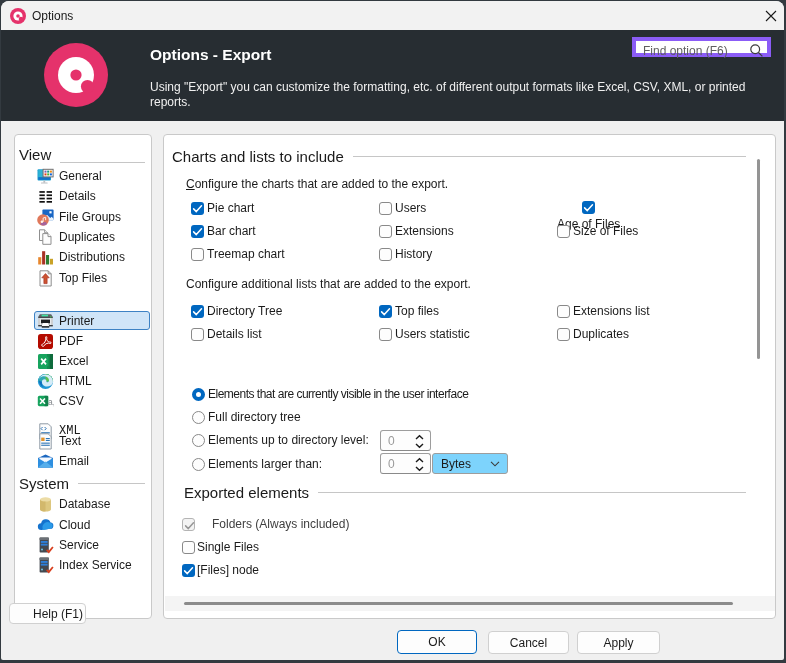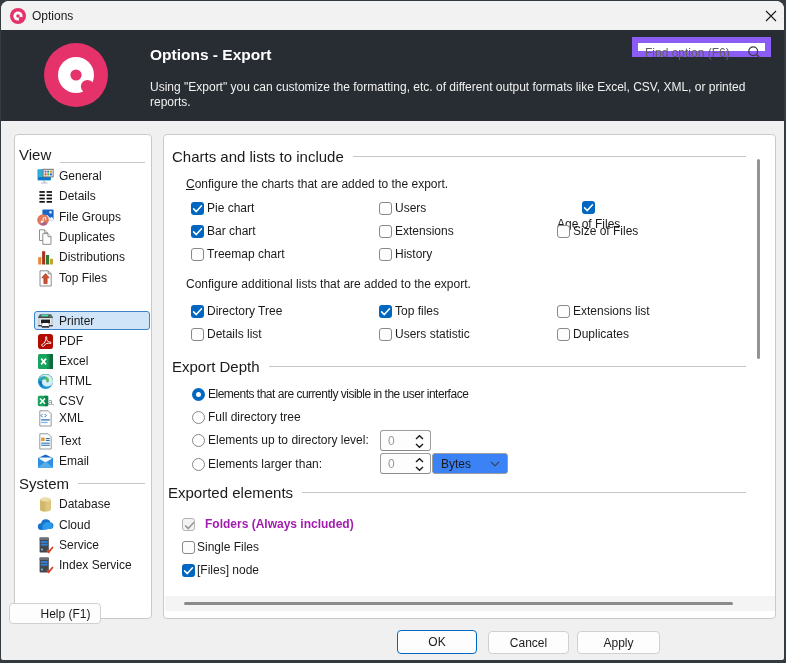--- a/index.html
+++ b/index.html
@@ -4,21 +4,21 @@
 <style>
 * { margin:0; padding:0; box-sizing:border-box; }
 html,body { width:786px; height:663px; }
 body { font-family:"Liberation Sans",sans-serif; background:#333a40; position:relative; overflow:hidden; }
 #win { position:absolute; left:1px; top:1px; width:783px; height:659px; background:#f0f0f0; border-radius:8px 8px 2px 2px; overflow:hidden; }
 #titlebar { position:absolute; left:0; top:0; width:100%; height:29px; background:#f2f2f2; }
 #titlebar .ttxt { position:absolute; left:31px; top:7.5px; font-size:12px; color:#1a1a1a; }
 #header { position:absolute; left:0; top:29px; width:100%; height:91px; background:#272d32; }
 .htitle { position:absolute; left:149px; top:16px; font-size:15.5px; font-weight:bold; color:#ffffff; }
 .hdesc { position:absolute; left:149px; top:49.5px; font-size:12px; line-height:15px; color:#f0f0f0; }
-#search { position:absolute; left:631px; top:6.5px; width:139px; height:20px; background:#fff; border:6px solid #8b5cf6; }
+#search { position:absolute; left:631px; top:6.5px; width:139px; height:20px; background:#fff; border:4px solid #8b5cf6; }
 #search .ph { position:absolute; left:7px; top:3px; font-size:12px; color:#5f5f5f; }
 .panel { position:absolute; background:#ffffff; border:1px solid #c9c9c9; border-radius:4px; }
 #sidebar { left:13px; top:133px; width:138px; height:485px; }
 #content { left:162px; top:133px; width:613px; height:485px; }
 .sechead { position:absolute; display:flex; align-items:center; font-size:15px; color:#1a1a1a; white-space:nowrap; }
 .sechead .rule { flex:1 1 auto; height:1px; background:#c6c6c6; margin-left:9px; }
 .item { position:absolute; left:22px; height:18px; display:flex; align-items:center; gap:5px; font-size:12px; color:#1a1a1a; white-space:nowrap; }
 .item svg { width:17px; height:17px; }
 .item svg { flex:0 0 auto; }
 #selbox { position:absolute; left:19px; top:176px; width:116px; height:18.5px; background:#d0e5f8; border:1.5px solid #3d82c4; border-radius:3px; }
@@ -28,21 +28,21 @@
 .cb.on { background:#0067c0; }
 .cb.off { background:#fdfdfd; border:1px solid #898989; }
 .cb.dis { background:#f3f3f3; border:1px solid #b4b4b4; }
 .cb svg { position:absolute; left:0; top:0; }
 .radio { width:13px; height:13px; border-radius:50%; flex:0 0 auto; background:#fff; }
 .radio.on { border:4px solid #0067c0; }
 .radio.off { border:1px solid #888888; background:#fdfdfd; }
 .spin { position:absolute; width:51px; height:21px; background:#fdfdfd; border:1px solid #9d9d9d; border-bottom-color:#8a8a8a; border-radius:3px; }
 .spin .v { position:absolute; left:7px; top:3px; font-size:12px; color:#9a9a9a; }
 .spin svg { position:absolute; right:6px; top:3px; }
-.dd { position:absolute; width:76px; height:21px; background:#3b82f6; border:1px solid #9d9d9d; border-radius:3px; }
+.dd { position:absolute; width:76px; height:21px; background:#7dd3fc; border:1px solid #9d9d9d; border-radius:3px; }
 .dd .v { position:absolute; left:8px; top:3px; font-size:12px; color:#1b1b1b; }
 .dd svg { position:absolute; right:7px; top:7px; }
 .btn { position:absolute; height:23px; background:#fdfdfd; border:1px solid #d0d0d0; border-radius:4px; font-size:12px; color:#1b1b1b; display:flex; align-items:center; justify-content:center; }
 .btn.def { border:1px solid #0067c0; }
 #vscroll { position:absolute; left:756px; top:158px; width:3px; height:200px; background:#949494; border-radius:2px; }
 #hscroll { position:absolute; left:183px; top:601px; width:549px; height:3px; background:#8b8b8b; border-radius:2px; }
 .u { text-decoration:underline; }
 </style>
 </head>
 <body>
@@ -203,21 +203,21 @@
       </div>
     <div class="item" style="top:257px;">
       <svg viewBox="0 0 17 17">
           <rect x="0.8" y="2.8" width="10.4" height="10.4" rx="1.6" fill="#17a45e"></rect>
           <rect x="7.5" y="2.8" width="3.7" height="10.4" fill="#11814a"></rect>
           <path d="M3 5.5 L8 10.8 M8 5.5 L3 10.8" stroke="#fff" stroke-width="1.6"></path>
           <text x="11" y="12.2" font-family="Liberation Sans" font-size="8.5" fill="#82878c">a,</text>
         </svg>
       <span>CSV</span>
       </div>
-    <div class="item" style="top:274px;">
+    <div class="item" style="top:287px;font-family:Liberation Mono, monospace;">
       <svg viewBox="0 0 17 17">
           <path d="M2.8 0.8 h8.4 l3 3 v12.2 h-11.4 Z" fill="#fdfdfd" stroke="#8f9aa5" stroke-width="1"></path>
           <path d="M5.6 4 L4 5.6 L5.6 7.2 M7.6 4 L9.2 5.6 L7.6 7.2" stroke="#2e75b6" stroke-width="1" fill="none"></path>
           <rect x="4.2" y="9.2" width="8.6" height="1.3" fill="#2e75b6"></rect>
           <rect x="4.2" y="11.8" width="6.4" height="1.3" fill="#7fb2e0"></rect>
         </svg>
       <span>XML</span>
       </div>
     <div class="item" style="top:297px;">
       <svg viewBox="0 0 17 17">
@@ -356,21 +356,20 @@
       </div>
     <div class="row" style="left:215px; top:192px;">
         <span class="cb off"></span>
         <span>Users statistic</span>
       </div>
     <div class="row" style="left:393px; top:192px;">
         <span class="cb off"></span>
         <span>Duplicates</span>
       </div>
 
-    <div class="sechead" style="left:8px; top:223px; right:29px;">Export Depth<span class="rule"></span></div>
     <div class="row" style="left:28px; top:252px;">
         <span class="radio on"></span>
         <span style="letter-spacing:-0.5px;">Elements that are currently visible in the user interface</span>
       </div>
     <div class="row" style="left:28px; top:275px;">
         <span class="radio off"></span>
         <span>Full directory tree</span>
       </div>
     <div class="row" style="left:28px; top:298px;">
         <span class="radio off"></span>
@@ -394,22 +393,22 @@
           <path d="M1 10 L4.5 13.3 L8 10" stroke="#1b1b1b" stroke-width="1.4" fill="none"></path>
         </svg>
       </div>
     <div class="dd" style="left:268px; top:318px;">
         <span class="v">Bytes</span>
         <svg width="10" height="6" viewBox="0 0 10 6">
           <path d="M1 0.8 L5 4.8 L9 0.8" stroke="#3c3c3c" stroke-width="1.1" fill="none"></path>
         </svg>
       </div>
 
-    <div class="sechead" style="left:4px; top:349px; right:29px;">Exported elements<span class="rule"></span></div>
-    <div class="row" style="left:18px; top:382px; color:#a21caf; gap:10px;font-weight:bold;">
+    <div class="sechead" style="left:20px; top:349px; right:29px;">Exported elements<span class="rule"></span></div>
+    <div class="row" style="left:18px; top:382px; color:#404040; gap:17px;">
         <span class="cb dis">
           <svg width="13" height="13" viewBox="0 0 13 13">
             <path d="M2.6 6.9 L5.3 9.6 L10.5 3.7" stroke="#969696" stroke-width="1.5" fill="none" stroke-linecap="round" stroke-linejoin="round"></path>
           </svg>
         </span>
         <span>Folders (Always included)</span>
       </div>
     <div class="row" style="left:18px; top:405px; gap:2px;">
         <span class="cb off"></span>
         <span>Single Files</span>
@@ -417,20 +416,20 @@
     <div class="row" style="left:18px; top:428px; gap:2px;">
         <span class="cb on">
           <svg width="13" height="13" viewBox="0 0 13 13">
             <path d="M2.6 6.9 L5.3 9.6 L10.5 3.7" stroke="#fff" stroke-width="1.5" fill="none" stroke-linecap="round" stroke-linejoin="round"></path>
           </svg>
         </span>
         <span>[Files] node</span>
       </div>
   </div>
 
-  <div class="btn" style="left:8px; top:602px; width:92px; height:21px;padding-left:21px;">Help (F1)</div>
+  <div class="btn" style="left:8px; top:602px; width:77px; height:21px;padding-left:21px;">Help (F1)</div>
   <div class="btn def" style="left:396px; top:629px; width:80px; height:24px;">OK</div>
   <div class="btn" style="left:487px; top:630px; width:81px;">Cancel</div>
   <div class="btn" style="left:576px; top:630px; width:83px;">Apply</div>
   <div style="position:absolute; left:164px; top:595px; width:610px; height:15px; background:#f4f4f4;"></div>
   <div id="vscroll"></div>
   <div id="hscroll"></div>
 </div>
 
 </body></html>

